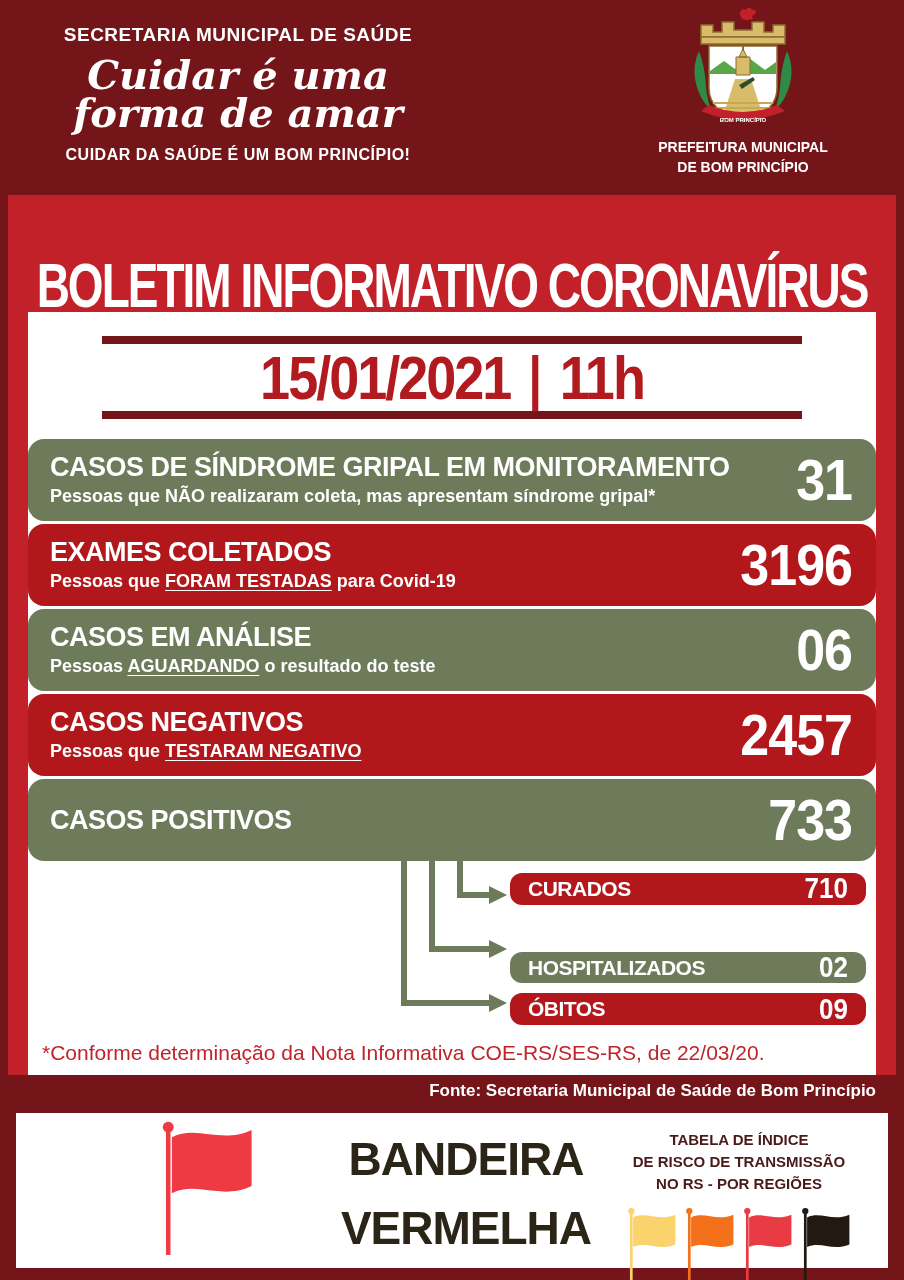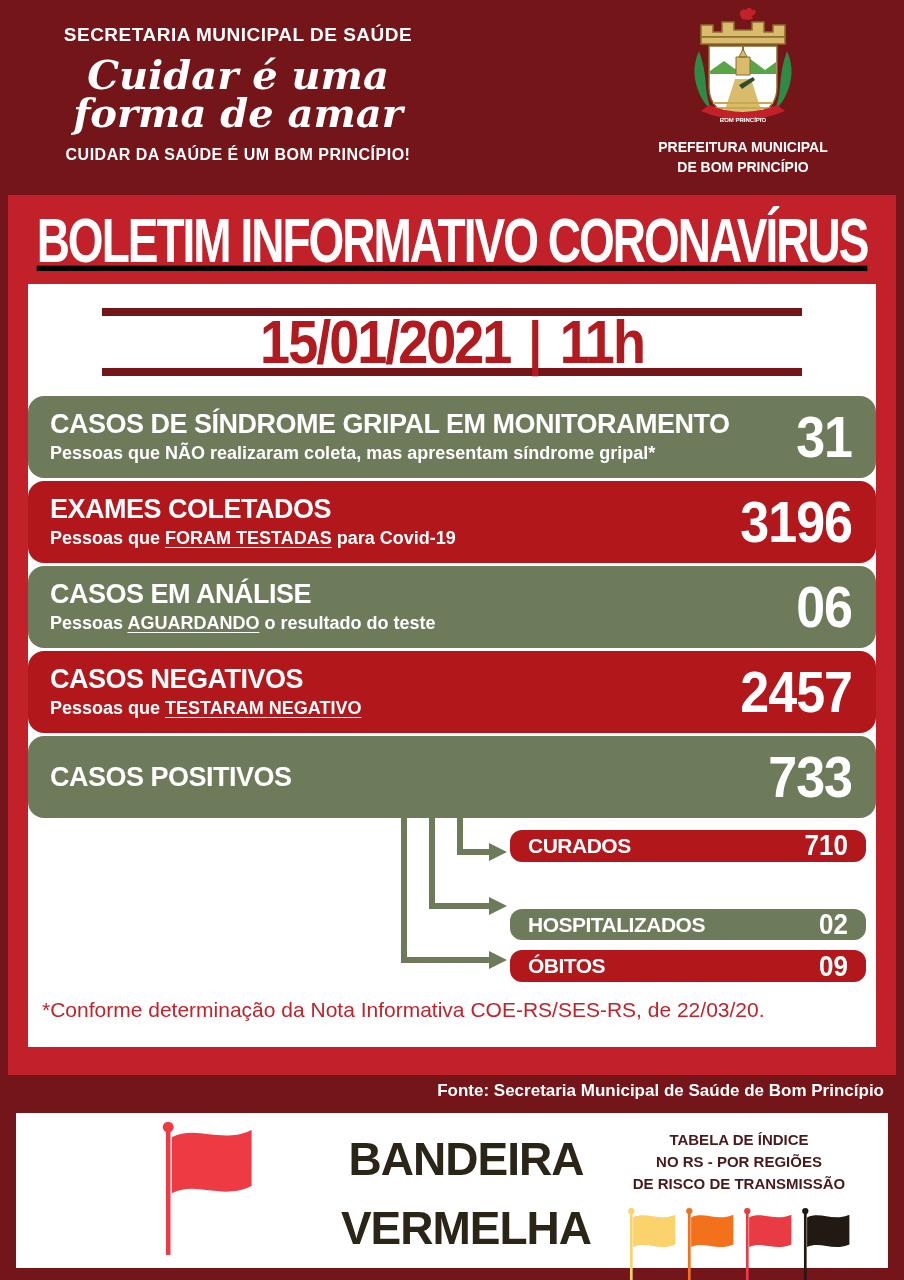--- a/index.html
+++ b/index.html
@@ -11,27 +11,27 @@
   .header-left{width:380px;padding-top:24px;text-align:center;color:#fff;}
   .secretaria{font-size:19px;font-weight:bold;letter-spacing:.5px;}
   .script{font-family:"DejaVu Serif",serif;font-style:italic;font-weight:bold;font-size:40px;line-height:.95;margin-top:10px;}
   .tagline{font-size:16px;font-weight:bold;letter-spacing:.5px;margin-top:14px;}
   .header-right{width:250px;text-align:center;padding-top:6px;color:#fff;}
   .crest{display:block;margin:0 auto;}
   .prefeitura{font-size:14px;font-weight:bold;line-height:1.4;margin-top:2px;}
 
   
   .main-red{position:absolute;top:195px;left:8px;right:8px;bottom:205px;background:var(--bright-red,#C2212A);}
-  .banner{height:89px;display:flex;align-items:center;justify-content:center;text-decoration:underline;}
+  .banner{height:117px;display:flex;align-items:flex-end;justify-content:center;}
   .banner-title{display:inline-block;color:#fff;font-weight:bold;font-size:46px;letter-spacing:-2px;transform:scaleY(1.35);white-space:nowrap;}
   .white-card{background:#fff;margin:0 20px;height:763px;box-sizing:border-box;padding:24px 0 0 0;}
 
   .date-block{width:700px;margin:0 auto;text-align:center;}
   .date-bar{height:8px;background:var(--maroon,#74151A);}
-  .date-line{height:52px;display:flex;align-items:center;justify-content:center;gap:18px;color:var(--date-red,#B11A1F);font-weight:bold;}
+  .date-line{height:67px;display:flex;align-items:center;justify-content:center;gap:18px;color:var(--date-red,#B11A1F);font-weight:bold;}
   .date-text,.time-text{display:inline-block;font-size:54px;letter-spacing:-2px;transform:scaleY(1.12);}
   .date-sep{display:inline-block;font-size:48px;transform:scaleY(1.25);}
 
   .stat-rows{margin-top:20px;display:flex;flex-direction:column;gap:3px;}
   .row{height:82px;box-sizing:border-box;border-radius:16px;display:flex;align-items:center;justify-content:space-between;padding:6px 24px 6px 22px;color:#fff;}
   .row.green{background:var(--olive,#6E7B5B);}
   .row.red{background:var(--row-red,#B2171C);}
   .row-title{font-size:27px;font-weight:bold;letter-spacing:-.5px;line-height:1.05;white-space:nowrap;}
   .row-subtitle{font-size:18px;font-weight:bold;margin-top:4px;white-space:nowrap;}
   .row-subtitle .u{text-decoration:underline;text-underline-offset:3px;}
@@ -41,21 +41,21 @@
   .connector-svg{position:absolute;left:0;top:0;}
   .sub-row{margin-left:482px;width:356px;height:60px;box-sizing:border-box;border-radius:12px;display:flex;align-items:center;justify-content:space-between;padding:0 18px;color:#fff;}
   .sub-row.red{background:var(--row-red,#B2171C);}
   .sub-row.green{background:var(--olive,#6E7B5B);margin-top:37px;}
   .sub-row-label{font-size:21px;font-weight:bold;letter-spacing:-.5px;}
   .sub-row-value{font-size:26px;font-weight:bold;transform:scaleY(1.1);}
 
   .footnote{margin:16px 0 0 14px;font-size:21px;color:var(--footnote-red,#C2222A);}
 
   
-  .source-bar{position:absolute;left:0;right:0;top:1075px;height:32px;background:var(--maroon,#74151A);display:flex;align-items:center;justify-content:flex-end;padding-right:20px;box-sizing:border-box;}
+  .source-bar{position:absolute;left:0;right:8px;top:1075px;height:32px;background:var(--maroon,#74151A);display:flex;align-items:center;justify-content:flex-end;padding-right:20px;box-sizing:border-box;}
   .source-text{color:#fff;font-size:17px;font-weight:bold;}
 
   
   .bottom{position:absolute;left:0;right:0;top:1107px;height:173px;box-sizing:border-box;padding:6px 16px 12px;}
   .bottom-card{position:relative;background:#fff;height:100%;}
   .big-flag{position:absolute;left:128px;top:6px;}
   .bandeira{position:absolute;left:300px;top:12px;width:300px;text-align:center;color:var(--dark-text,#2B2517);font-weight:bold;font-size:46px;letter-spacing:-1px;line-height:1.5;}
   .tabela{position:absolute;right:24px;top:16px;width:250px;text-align:center;}
   .tabela-line{color:var(--tabela-text,#4A1A1A);font-size:15px;font-weight:bold;line-height:1.45;}
   .mini-flags{display:flex;justify-content:center;gap:4px;margin-top:12px;}
@@ -203,22 +203,22 @@
         <circle cx="20" cy="9" r="6" fill="#EE3A43"></circle>
         <rect x="17.5" y="10" width="5" height="140" fill="#EE3A43"></rect>
         <path fill="#EE3A43" d="M24,20 C52,6 78,28 112,12 L112,74 C78,90 52,68 24,82 Z"></path>
       </svg>
       <div class="bandeira">
         <div>BANDEIRA</div>
         <div>VERMELHA</div>
       </div>
       <div class="tabela">
         <div class="tabela-line">TABELA DE ÍNDICE</div>
+        <div class="tabela-line">DE RISCO DE TRANSMISSÃO</div>
         <div class="tabela-line">NO RS - POR REGIÕES</div>
-        <div class="tabela-line">DE RISCO DE TRANSMISSÃO</div>
         <div class="mini-flags">
   <svg width="54" height="84" viewBox="0 0 60 92">
     <circle class="flag-fill" cx="7" cy="5" r="3.5" fill="#FBD36D"></circle>
     <rect class="flag-fill" x="5.5" y="6" width="3" height="84" fill="#FBD36D"></rect>
     <path class="flag-fill" d="M9,12 C24,5 37,17 56,9 L56,42 C37,50 24,38 9,45 Z" fill="#FBD36D"></path>
   </svg>
 
   <svg width="54" height="84" viewBox="0 0 60 92">
     <circle class="flag-fill" cx="7" cy="5" r="3.5" fill="#F4711C"></circle>
     <rect class="flag-fill" x="5.5" y="6" width="3" height="84" fill="#F4711C"></rect>

